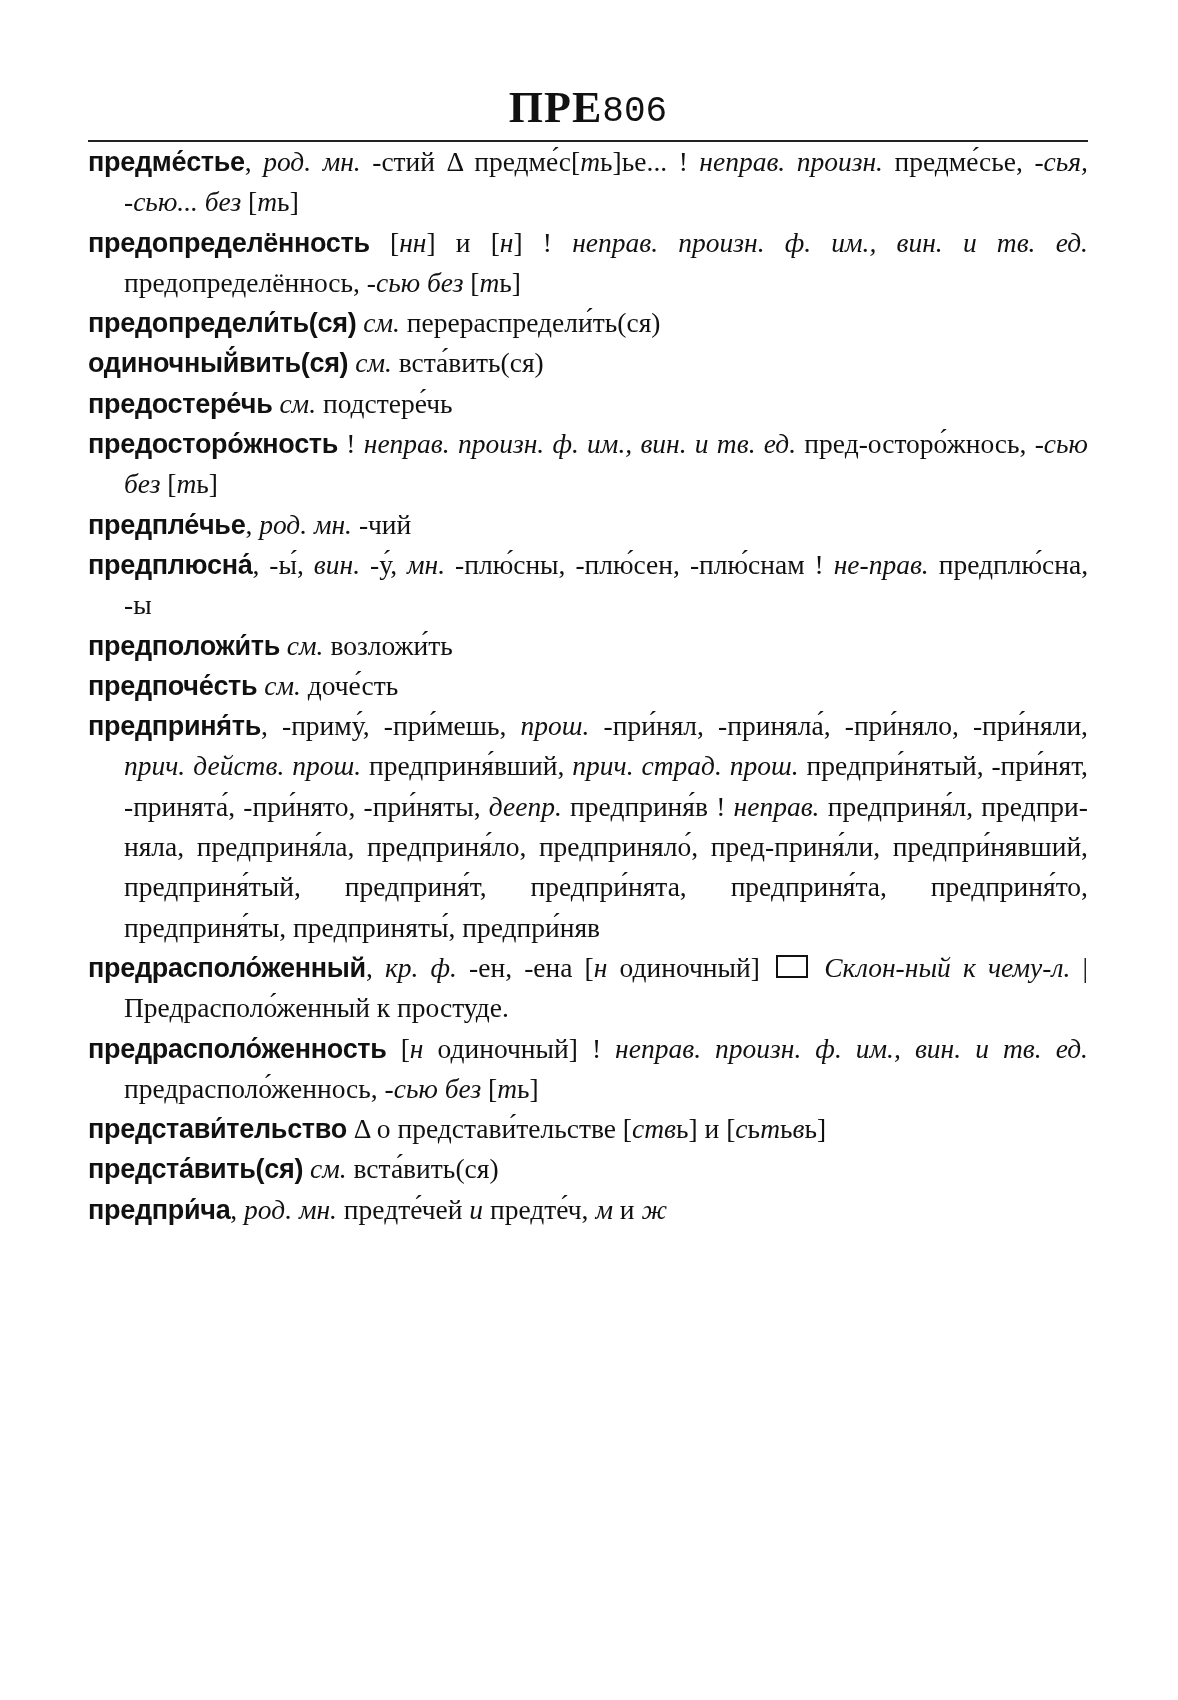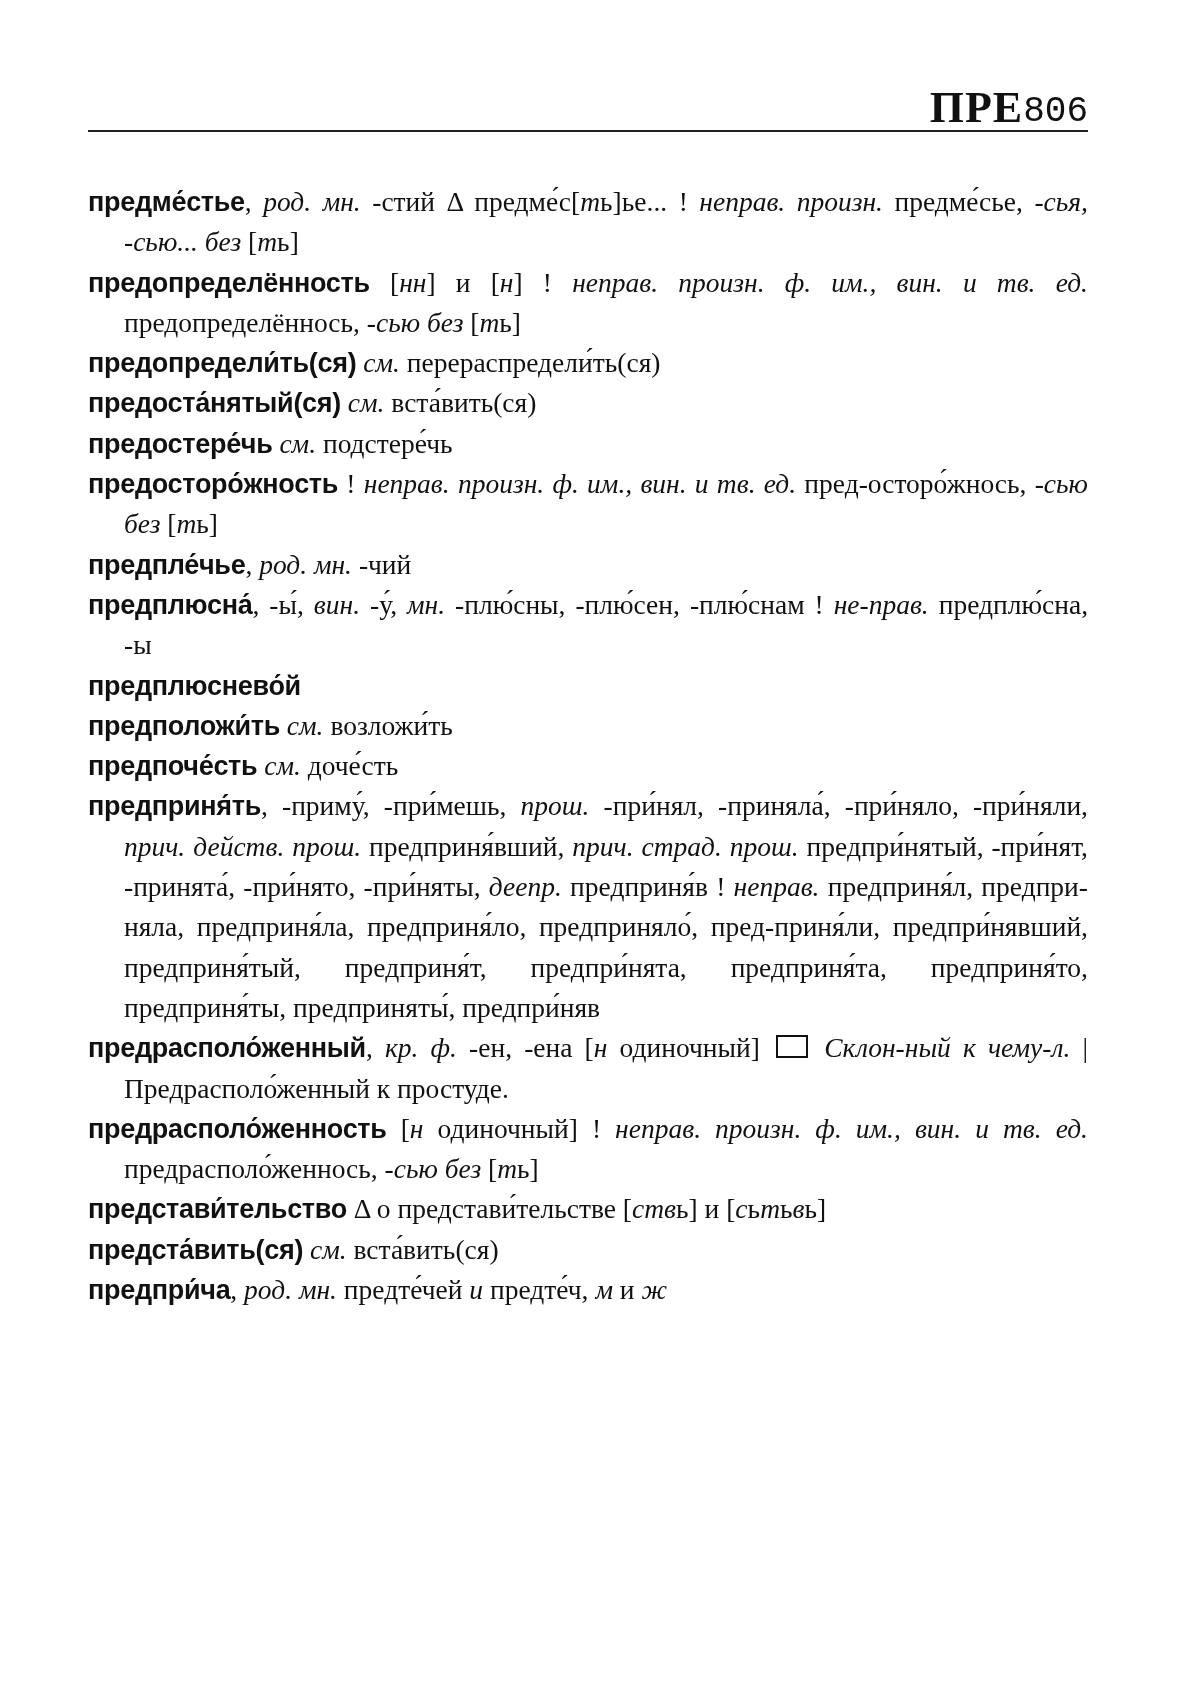--- a/index.html
+++ b/index.html
@@ -1,50 +1,49 @@
 <!DOCTYPE html>
 <html><head>
 <meta charset="utf-8">
 <style>
   html, body { margin: 0; padding: 0; background: #ffffff; }
   body { width: 1178px; height: 1700px; position: relative; overflow: hidden;
          font-family: "Liberation Serif", "DejaVu Serif", serif; color: #111; }
   .page { position: absolute; left: 88px; top: 78px; width: 1000px; }
-  .header { display: flex; justify-content: flex-end; align-items: flex-end;
-            height: 52px; border-bottom: 2px solid #222; }
+  .header { display: flex; justify-content: center; align-items: flex-end;
+            height: 52px; padding-bottom: 10px; border-bottom: 2px solid #222; }
   .section-title { font-family: "Liberation Serif", serif; font-weight: bold;
                    font-size: 44px; letter-spacing: 1px; line-height: 1; }
   .page-number { font-family: Liberation Mono, monospace; font-size: 36px; line-height: 1; }
-  .entries { margin-top: 50px; }
+  .entries { }
   .entry { font-size: 27.5px; line-height: 40.3px; padding-left: 36px; text-indent: -36px;
            text-align: justify; }
   .entry .hw { font-weight: bold; font-family: "Liberation Sans Narrow", "Liberation Sans", sans-serif;
                font-size: 27px; letter-spacing: -0.3px; }
   .entry .it { font-style: italic; }
   .entry .box { display: inline-block; width: 28px; height: 19px; border: 2px solid #111;
                 vertical-align: -1px; margin: 0 4px; }
 </style>
 </head>
 <body>
 
 <div class="page">
   <div class="header">
     <span class="section-title">ПРЕ</span>
     <span class="page-number">806</span>
   </div>
   <div class="entries" id="entries">
       <div class="entry"><span class="hw">предме́стье</span><span>, </span><span class="it">род. мн.</span><span> -стий Δ предме́с[</span><span class="it">т</span><span>ь]ье... ! </span><span class="it">неправ. произн.</span><span> предме́сье, </span><span class="it">-сья, -сью...</span><span> </span><span class="it">без</span><span> [</span><span class="it">т</span><span>ь]</span></div>
       <div class="entry"><span class="hw">предопределённость</span><span> [</span><span class="it">нн</span><span>] и [</span><span class="it">н</span><span>] ! </span><span class="it">неправ. произн. ф. им., вин. и тв. ед.</span><span> предопределённось, </span><span class="it">-сью без</span><span> [</span><span class="it">т</span><span>ь]</span></div>
       <div class="entry"><span class="hw">предопредели́ть(ся)</span><span> </span><span class="it">см.</span><span> перераспредели́ть(ся)</span></div>
-      <div class="entry"><span class="hw">предоста́нятый(ся)</span><span> </span><span class="it">см.</span><span> вста́вить(ся)</span></div>
+      <div class="entry"><span class="hw">одиночный́вить(ся)</span><span> </span><span class="it">см.</span><span> вста́вить(ся)</span></div>
       <div class="entry"><span class="hw">предостере́чь</span><span> </span><span class="it">см.</span><span> подстере́чь</span></div>
       <div class="entry"><span class="hw">предосторо́жность</span><span> ! </span><span class="it">неправ. произн. ф. им., вин. и тв. ед.</span><span> пред-осторо́жнось, </span><span class="it">-сью без</span><span> [</span><span class="it">т</span><span>ь]</span></div>
       <div class="entry"><span class="hw">предпле́чье</span><span>, </span><span class="it">род. мн.</span><span> -чий</span></div>
       <div class="entry"><span class="hw">предплюсна́</span><span>, -ы́, </span><span class="it">вин.</span><span> -у́, </span><span class="it">мн.</span><span> -плю́сны, -плю́сен, -плю́снам ! </span><span class="it">не-прав.</span><span> предплю́сна, -ы</span></div>
-      <div class="entry"><span class="hw">предплюснево́й</span></div>
       <div class="entry"><span class="hw">предположи́ть</span><span> </span><span class="it">см.</span><span> возложи́ть</span></div>
       <div class="entry"><span class="hw">предпоче́сть</span><span> </span><span class="it">см.</span><span> доче́сть</span></div>
       <div class="entry"><span class="hw">предприня́ть</span><span>, -приму́, -при́мешь, </span><span class="it">прош.</span><span> -при́нял, -приняла́, -при́няло, -при́няли, </span><span class="it">прич. действ. прош.</span><span> предприня́вший, </span><span class="it">прич. страд. прош.</span><span> предпри́нятый, -при́нят, -принята́, -при́нято, -при́няты, </span><span class="it">деепр.</span><span> предприня́в ! </span><span class="it">неправ.</span><span> предприня́л, предпри-няла, предприня́ла, предприня́ло, предприняло́, пред-приня́ли, предпри́нявший, предприня́тый, предприня́т, предпри́нята, предприня́та, предприня́то, предприня́ты, предприняты́, предпри́няв</span></div>
       <div class="entry"><span class="hw">предрасполо́женный</span><span>, </span><span class="it">кр. ф.</span><span> -ен, -ена [</span><span class="it">н</span><span> одиночный] </span><span class="box"></span><span> </span><span class="it">Склон-ный к чему-л.</span><span> | Предрасполо́женный к простуде.</span></div>
       <div class="entry"><span class="hw">предрасполо́женность</span><span> [</span><span class="it">н</span><span> одиночный] ! </span><span class="it">неправ. произн. ф. им., вин. и тв. ед.</span><span> предрасполо́женнось, </span><span class="it">-сью без</span><span> [</span><span class="it">т</span><span>ь]</span></div>
       <div class="entry"><span class="hw">представи́тельство</span><span> Δ о представи́тельстве [</span><span class="it">ств</span><span>ь] и [</span><span class="it">с</span><span>ь</span><span class="it">т</span><span>ь</span><span class="it">в</span><span>ь]</span></div>
       <div class="entry"><span class="hw">предста́вить(ся)</span><span> </span><span class="it">см.</span><span> вста́вить(ся)</span></div>
       <div class="entry"><span class="hw">предпри́ча</span><span>, </span><span class="it">род. мн.</span><span> предте́чей </span><span class="it">и</span><span> предте́ч, </span><span class="it">м</span><span> и </span><span class="it">ж</span></div>
     </div>
 </div>

